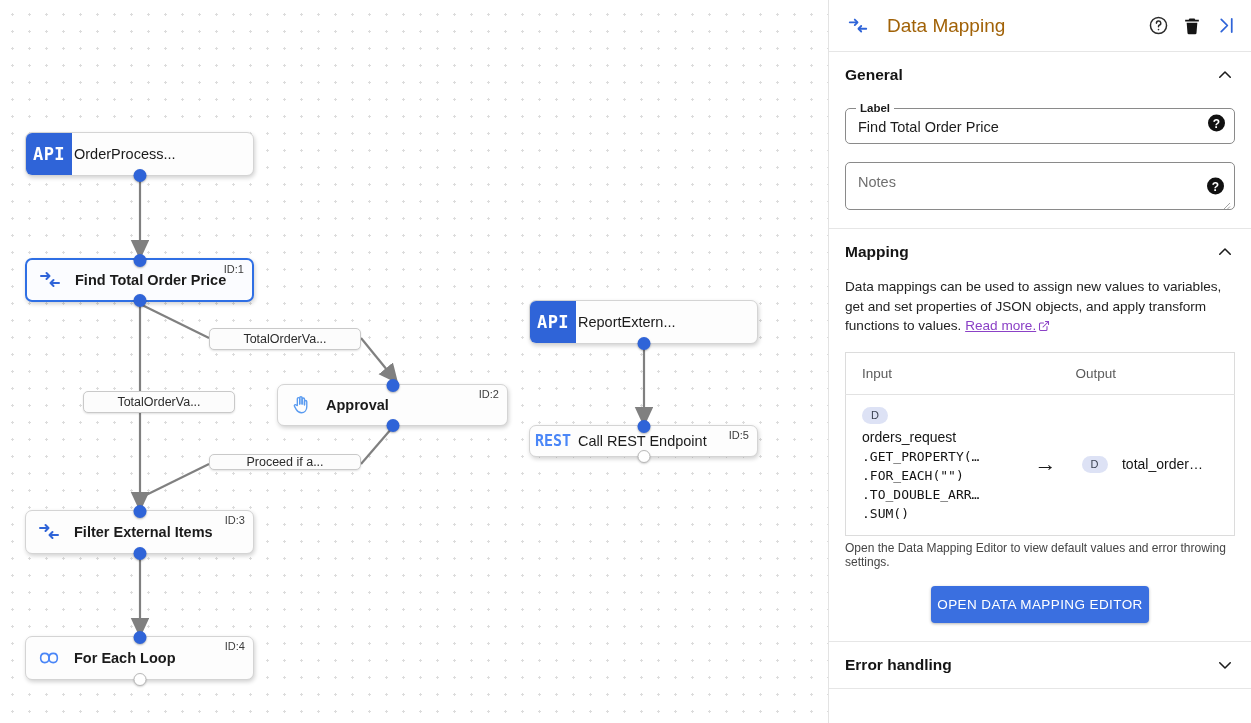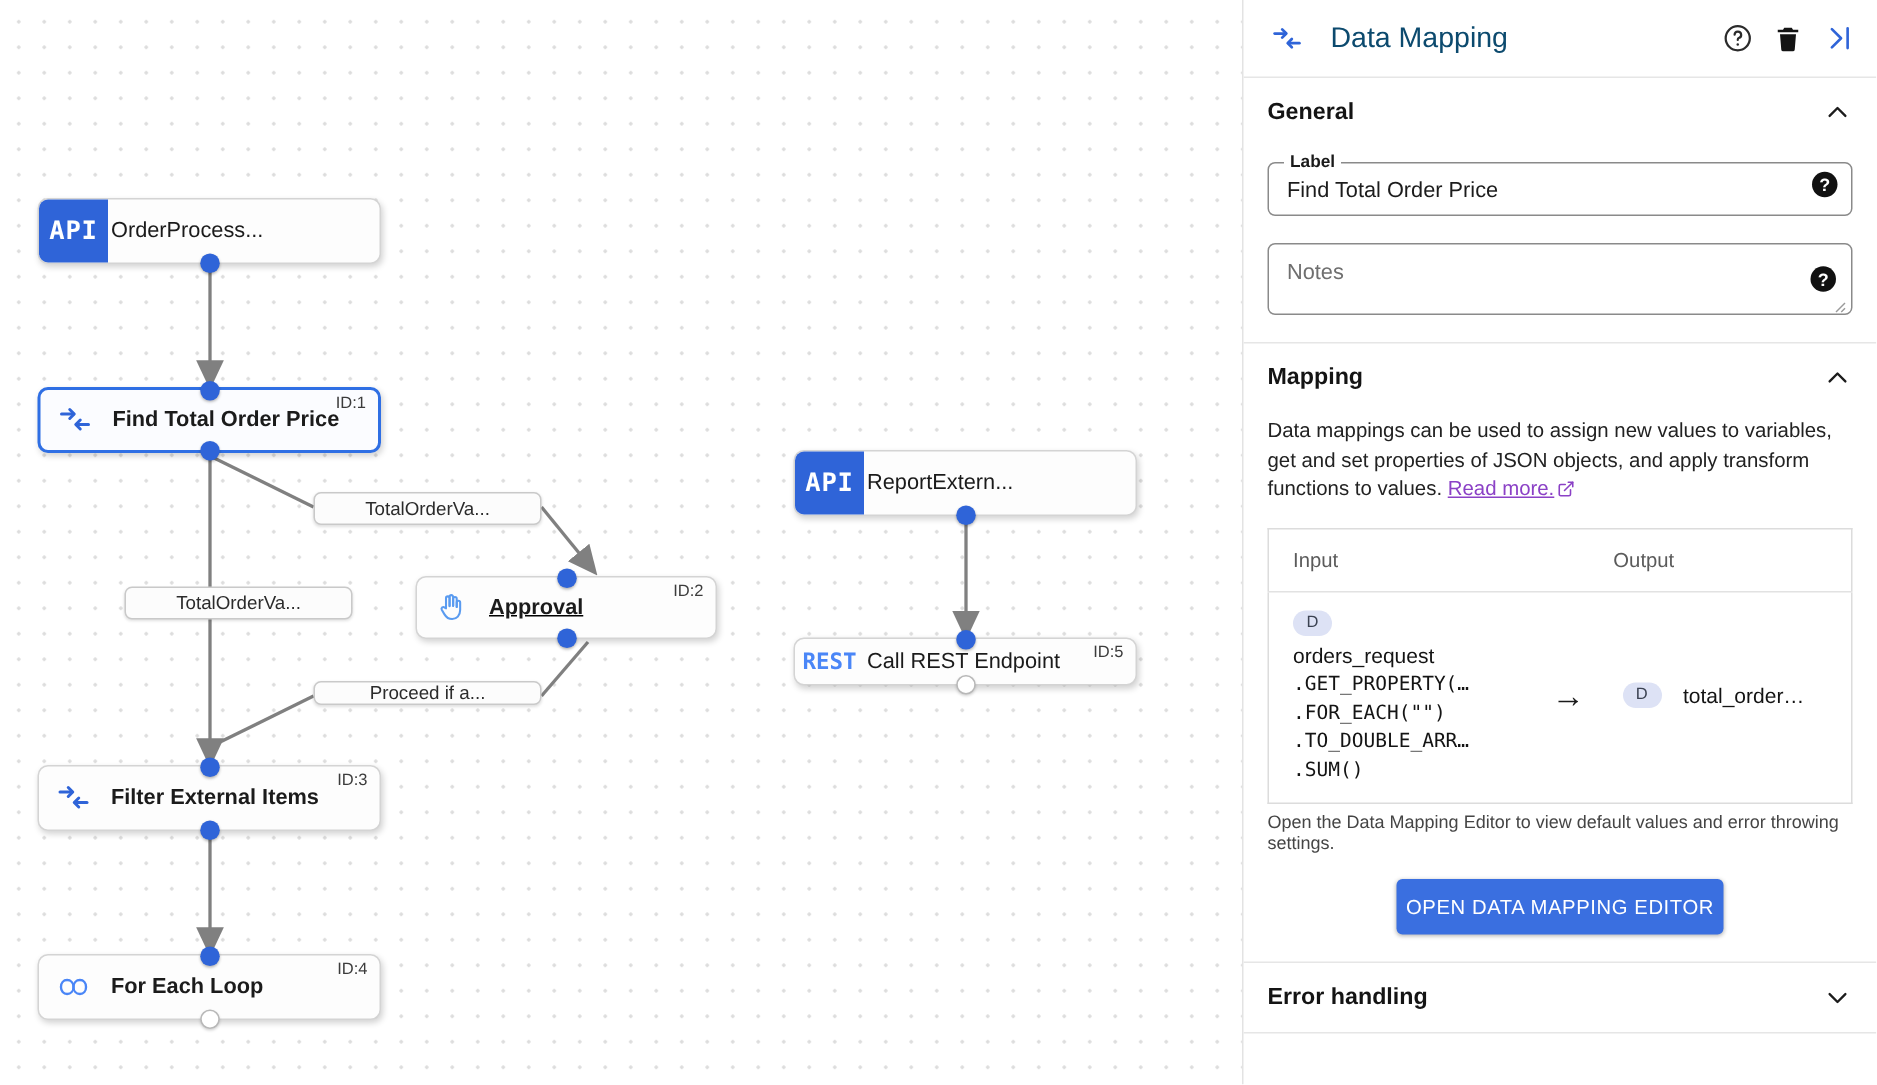--- a/index.html
+++ b/index.html
@@ -118,21 +118,21 @@
   }
   .panel-header {
     height: 52px;
     display: flex; align-items: center;
     padding: 0 12px 0 16px;
     border-bottom: 1px solid #e6e6e6;
     flex: 0 0 52px;
   }
   .panel-header-title {
     font-size: 19px;
-    color: #0c4a6e;
+    color: #a16207;
     margin-left: 16px;
     flex: 1;
   }
   .hdr-icon {
     width: 26px; height: 26px;
     display: flex; align-items: center; justify-content: center;
     margin-left: 8px;
     cursor: pointer;
   }
 
@@ -315,21 +315,21 @@
               <path d="M8.5 5 L11.5 8 L8.5 11"></path>
               <path d="M21 15 L13 15"></path>
               <path d="M15.5 12 L12.5 15 L15.5 18"></path>
             </svg>
           </div>
           <div class="node-label bold">Find Total Order Price</div>
           <div class="node-id">ID:1</div>
           <div class="port top"></div>
           <div class="port bottom"></div>
         </div>
-        <div class="node" style="left: 277px; top: 384px; width: 201px; height: 42px; text-decoration: underline;">
+        <div class="node" style="left: 277px; top: 384px; width: 231px; height: 42px;">
           <div class="node-icon">
             <svg width="22" height="22" viewBox="0 0 24 24" fill="none" stroke="#5a9bf0" stroke-width="1.5" stroke-linecap="round" stroke-linejoin="round">
               <path d="M8 12V5.2a1.3 1.3 0 0 1 2.6 0V11"></path>
               <path d="M10.6 10.8V4.3a1.3 1.3 0 0 1 2.6 0v6.5"></path>
               <path d="M13.2 10.9V5.6a1.3 1.3 0 0 1 2.6 0v6.1"></path>
               <path d="M15.8 11.7V8.4a1.25 1.25 0 0 1 2.5 0v5.4c0 4-2.6 6.6-5.8 6.6-3.1 0-4.4-1.4-5.6-3.4l-2-3.4a1.3 1.3 0 0 1 2.1-1.5L8 12.6"></path>
             </svg>
           </div>
           <div class="node-label bold">Approval</div>
           <div class="node-id">ID:2</div>

